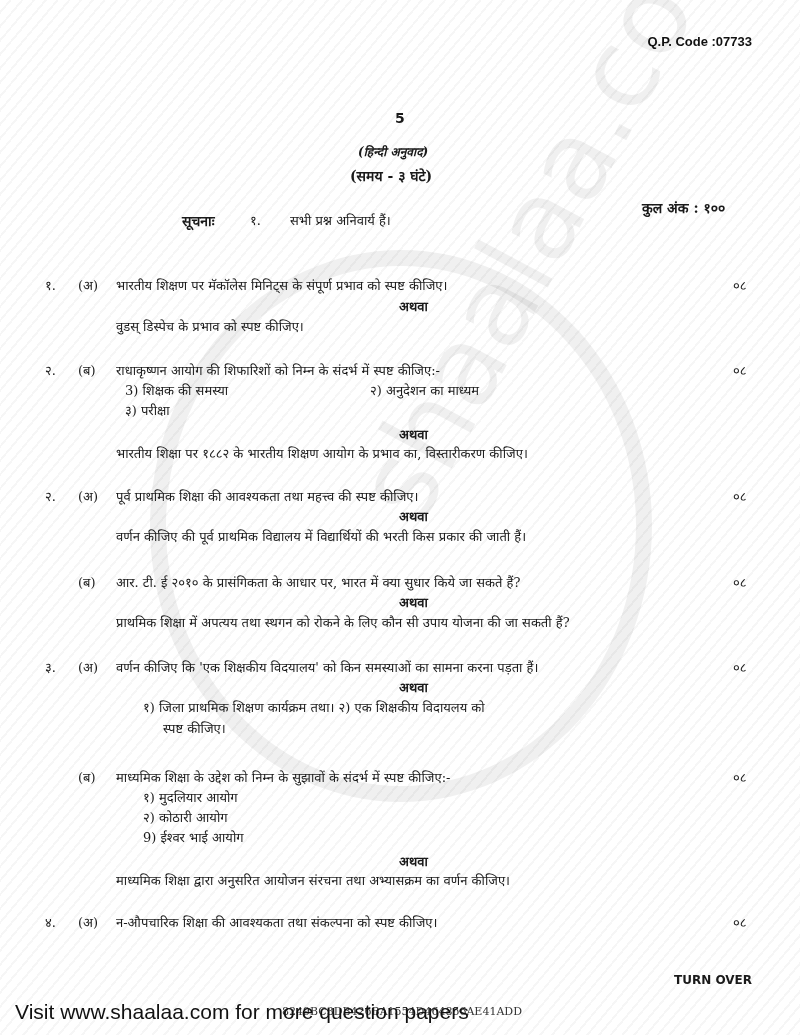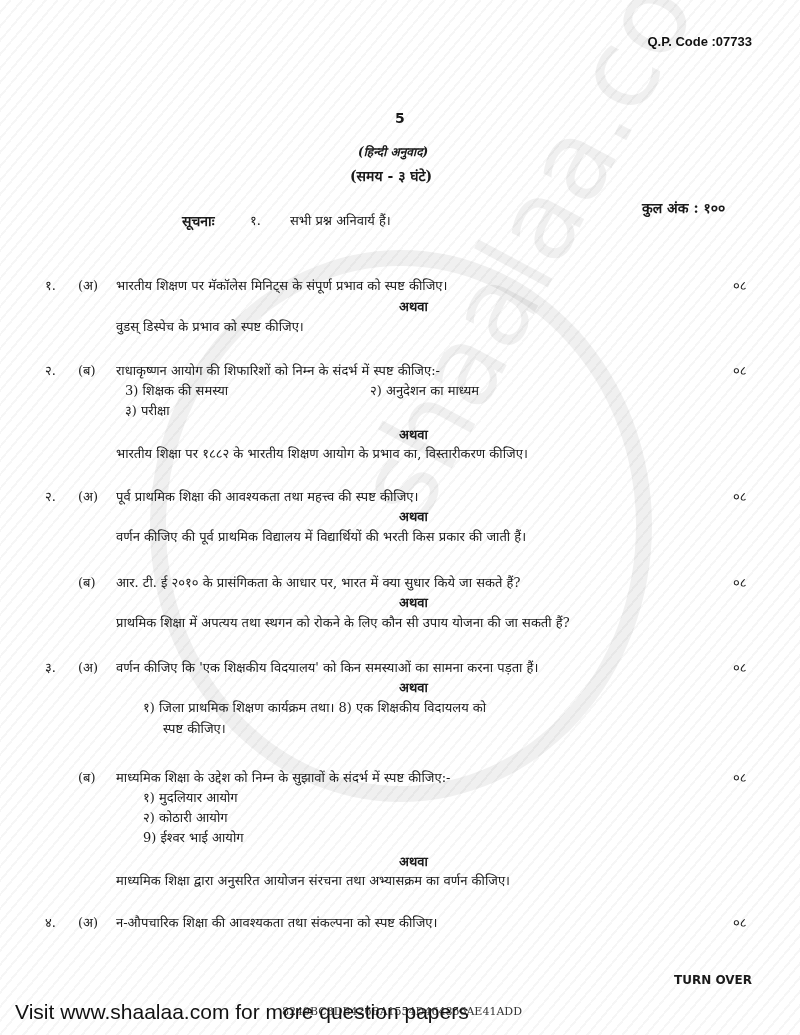--- a/index.html
+++ b/index.html
@@ -91,21 +91,21 @@
   <div class="abs or" style="top:593px">अथवा</div>
   <div class="abs qtext" style="left:116px;top:613px">प्राथमिक शिक्षा में अपत्यय तथा स्थगन को रोकने के लिए कौन सी उपाय योजना की जा सकती हैं?</div>
 </div>
 
 <div>
   <div class="abs qnum" style="left:45px;top:658px">३.</div>
   <div class="abs qsub" style="left:78px;top:658px">(अ)</div>
   <div class="abs qtext" style="left:116px;top:658px">वर्णन कीजिए कि 'एक शिक्षकीय विदयालय' को किन समस्याओं का सामना करना पड़ता हैं।</div>
   <div class="abs marks" style="top:658px">०८</div>
   <div class="abs or" style="top:678px">अथवा</div>
-  <div class="abs qtext" style="left:143px;top:698px">१) जिला प्राथमिक शिक्षण कार्यक्रम तथा। 8) एक शिक्षकीय विदायलय को</div>
+  <div class="abs qtext" style="left:143px;top:698px">१) जिला प्राथमिक शिक्षण कार्यक्रम तथा। २) एक शिक्षकीय विदायलय को</div>
   <div class="abs qtext" style="left:163px;top:719px">स्पष्ट कीजिए।</div>
 </div>
 
 <div>
   <div class="abs qsub" style="left:78px;top:768px">(ब)</div>
   <div class="abs qtext" style="left:116px;top:768px">माध्यमिक शिक्षा के उद्देश को निम्न के सुझावों के संदर्भ में स्पष्ट कीजिए:-</div>
   <div class="abs marks" style="top:768px">०८</div>
   <div class="abs qtext" style="left:143px;top:788px">१) मुदलियार आयोग</div>
   <div class="abs qtext" style="left:143px;top:808px">२) कोठारी आयोग</div>
   <div class="abs qtext" style="left:143px;top:828px">9) ईश्वर भाई आयोग</div>

